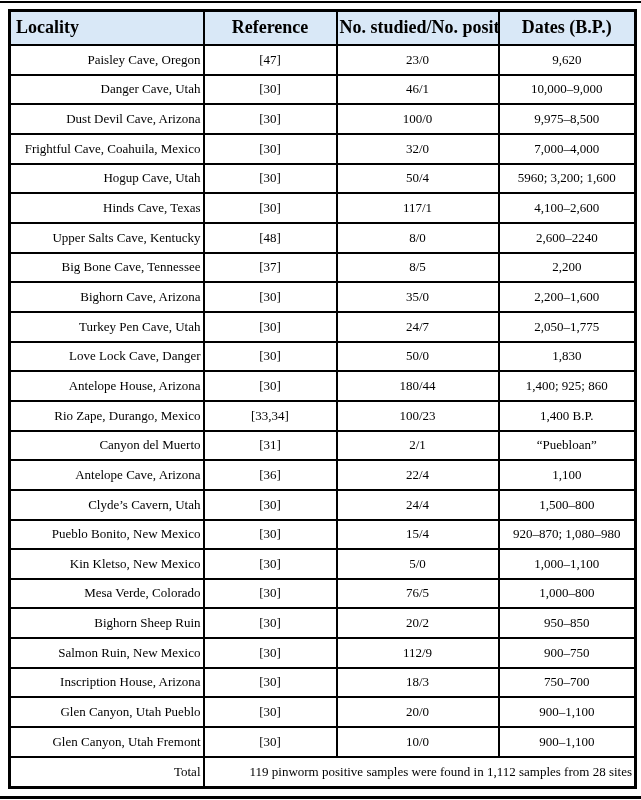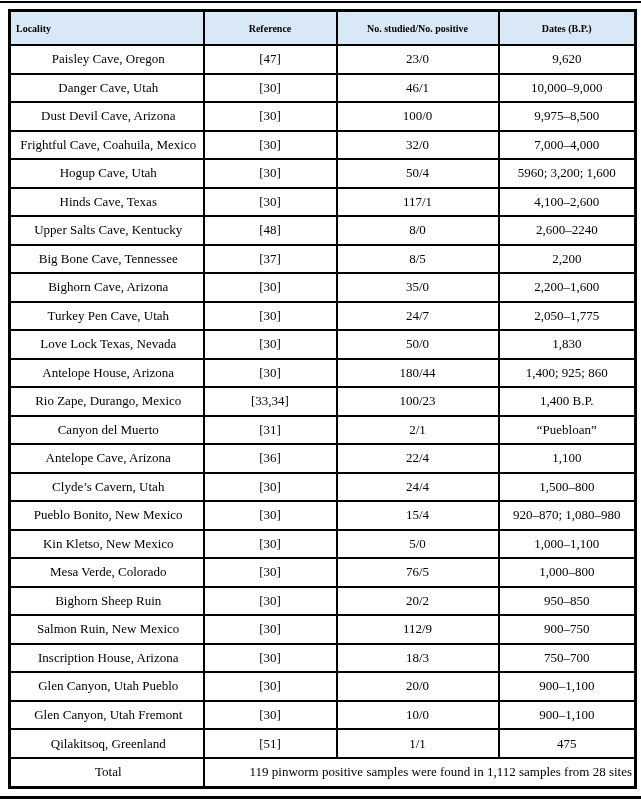--- a/index.html
+++ b/index.html
@@ -35,26 +35,26 @@
     font-size: 13px;
     line-height: 1.1;
     white-space: nowrap;
     overflow: hidden;
     padding: 2px 2px;
     vertical-align: middle;
   }
   thead th {
     background: var(--header-bg, #d9e8f7);
     font-weight: bold;
-    font-size: 10px;
+    font-size: 18px;
     height: 28px;
     text-align: center;
   }
   thead th.loc { text-align: left; padding-left: 5px; }
-  td.loc { text-align: center; padding-left: 5px; }
+  td.loc { text-align: right; padding-left: 5px; }
   td.ctr { text-align: center; }
   td.total-summary { text-align: right; padding-left: 6px; }
 </style>
 </head>
 <body>
 
 <div id="top-rule" class="rule"></div>
 
 <table id="pinworm-table">
   <colgroup>
@@ -126,21 +126,21 @@
     <td class="ctr">35/0</td>
     <td class="ctr">2,200–1,600</td>
   </tr>
       <tr>
     <td class="loc">Turkey Pen Cave, Utah</td>
     <td class="ctr">[30]</td>
     <td class="ctr">24/7</td>
     <td class="ctr">2,050–1,775</td>
   </tr>
       <tr>
-    <td class="loc">Love Lock Texas, Nevada</td>
+    <td class="loc">Love Lock Cave, Danger</td>
     <td class="ctr">[30]</td>
     <td class="ctr">50/0</td>
     <td class="ctr">1,830</td>
   </tr>
       <tr>
     <td class="loc">Antelope House, Arizona</td>
     <td class="ctr">[30]</td>
     <td class="ctr">180/44</td>
     <td class="ctr">1,400; 925; 860</td>
   </tr>
@@ -208,26 +208,20 @@
     <td class="loc">Glen Canyon, Utah Pueblo</td>
     <td class="ctr">[30]</td>
     <td class="ctr">20/0</td>
     <td class="ctr">900–1,100</td>
   </tr>
       <tr>
     <td class="loc">Glen Canyon, Utah Fremont</td>
     <td class="ctr">[30]</td>
     <td class="ctr">10/0</td>
     <td class="ctr">900–1,100</td>
-  </tr>
-      <tr>
-    <td class="loc">Qilakitsoq, Greenland</td>
-    <td class="ctr">[51]</td>
-    <td class="ctr">1/1</td>
-    <td class="ctr">475</td>
   </tr>
     </tbody>
   <tbody>
     <tr>
       <td class="loc">Total</td>
       <td class="total-summary" colspan="3">119 pinworm positive samples were found in 1,112 samples from 28 sites</td>
     </tr>
   </tbody>
 </table>
 

